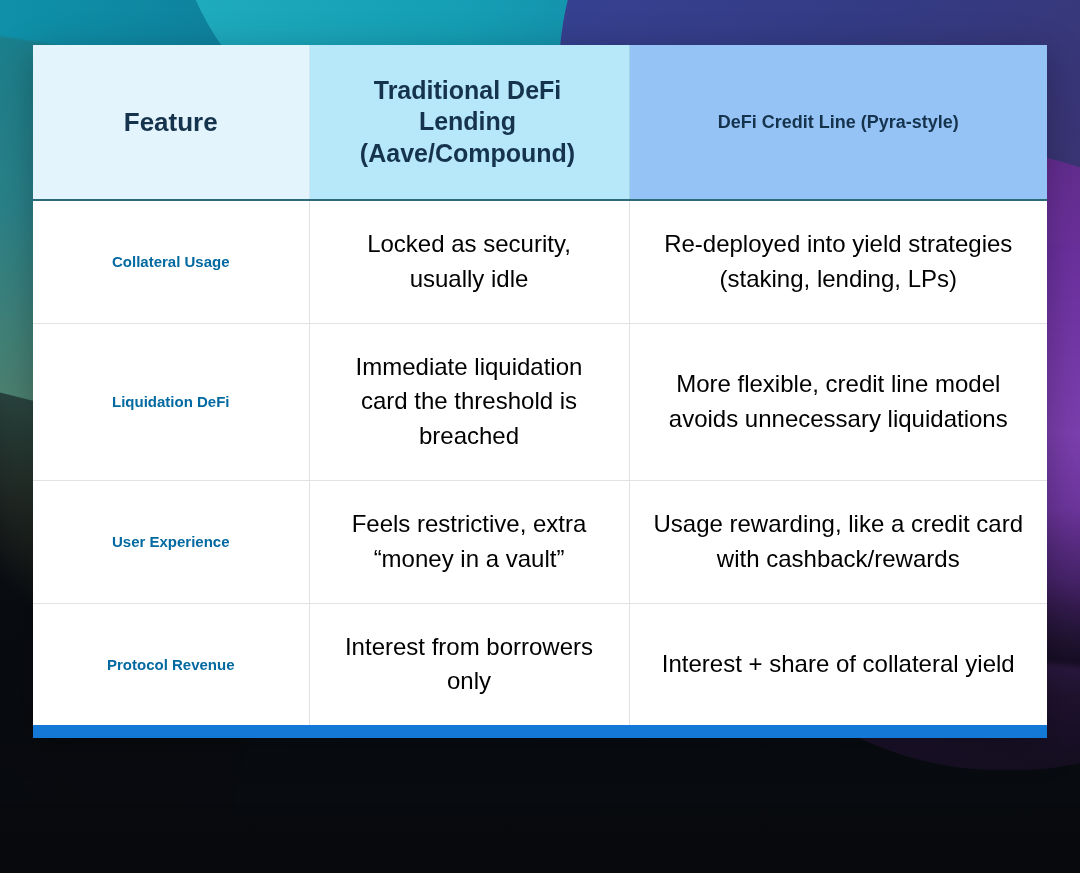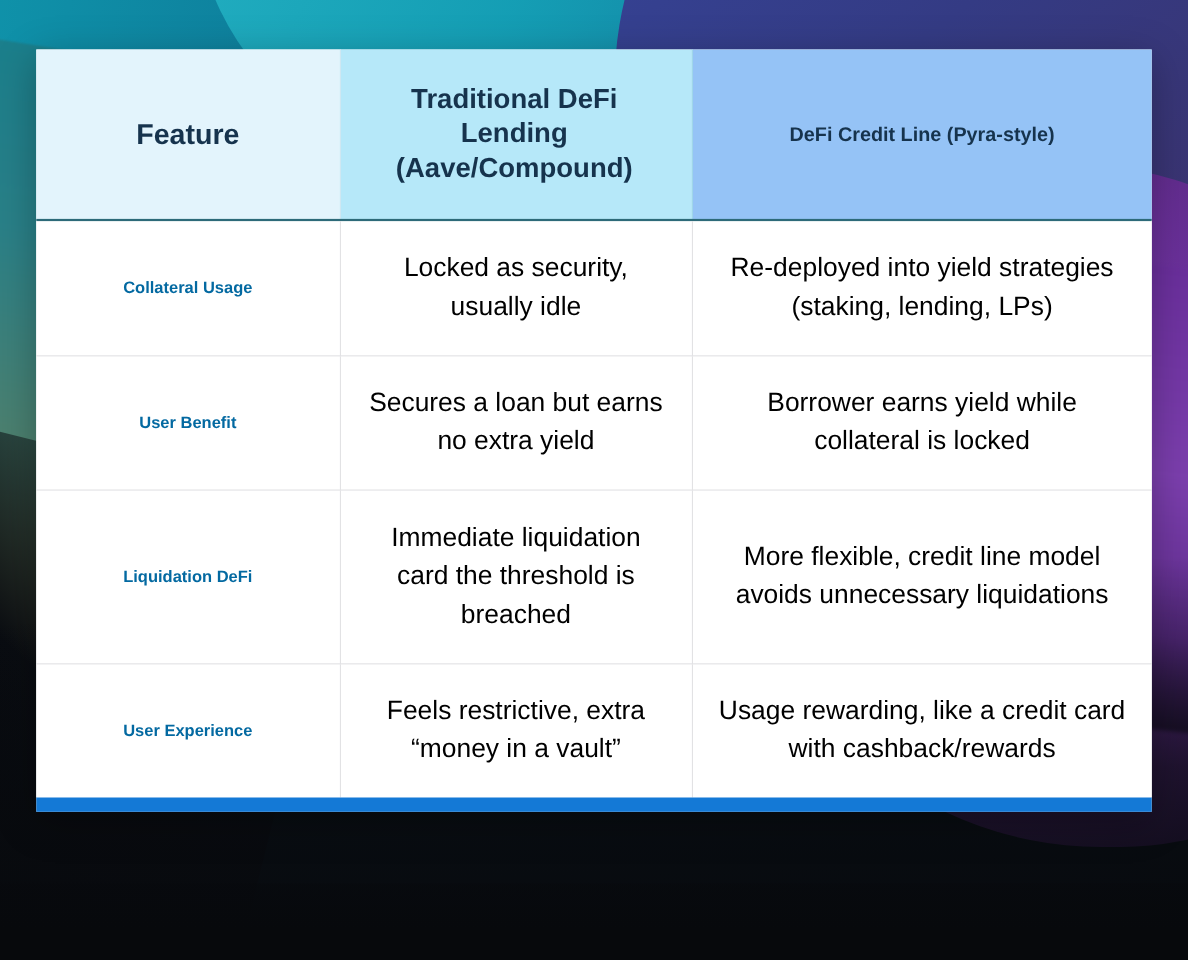--- a/index.html
+++ b/index.html
@@ -208,31 +208,31 @@
         <th class="h-trad">Traditional DeFi Lending (Aave/Compound)</th>
         <th class="h-pyra">DeFi Credit Line (Pyra-style)</th>
       </tr>
     </thead>
     <tbody>
       <tr class="r0">
         <td class="feature-cell">Collateral Usage</td>
         <td>Locked as security, usually idle</td>
         <td>Re-deployed into yield strategies (staking, lending, LPs)</td>
       </tr>
-      <tr class="r1">
-        <td class="feature-cell">User Benefit</td>
-        <td>Secures a loan but earns no extra yield</td>
-        <td>Borrower earns yield while collateral is locked</td>
-      </tr>
       <tr class="r2">
         <td class="feature-cell">Liquidation DeFi</td>
         <td>Immediate liquidation card the threshold is breached</td>
         <td>More flexible, credit line model avoids unnecessary liquidations</td>
       </tr>
       <tr class="r3">
         <td class="feature-cell">User Experience</td>
         <td>Feels restrictive, extra “money in a vault”</td>
         <td>Usage rewarding, like a credit card with cashback/rewards</td>
       </tr>
+      <tr class="r4">
+        <td class="feature-cell">Protocol Revenue</td>
+        <td>Interest from borrowers only</td>
+        <td>Interest + share of collateral yield</td>
+      </tr>
     </tbody>
   </table>
   <div id="accent-bar"></div>
 </div>
 
 </body></html>

